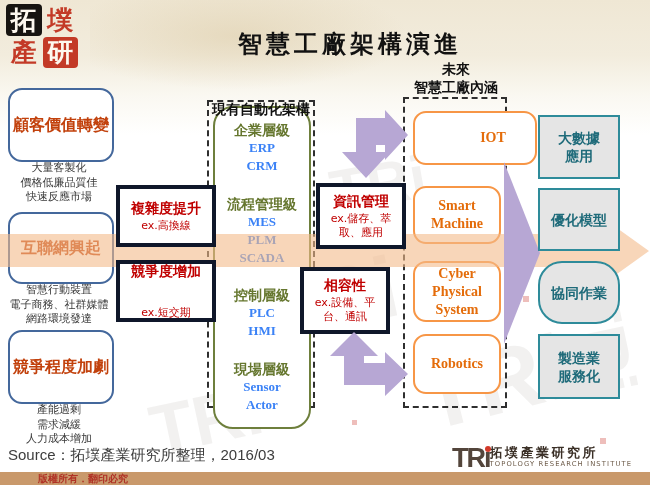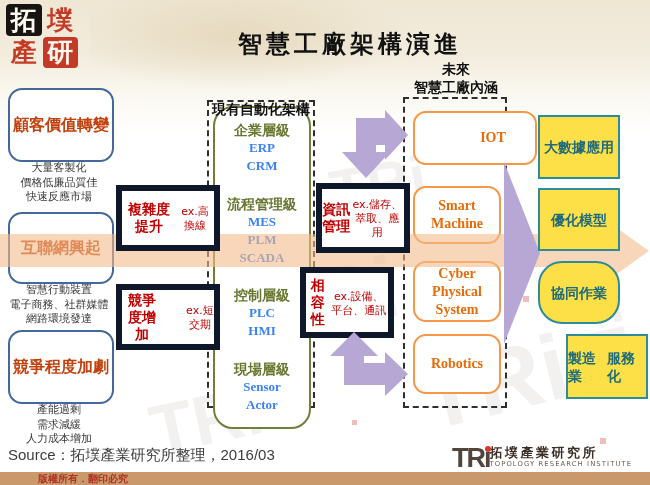--- a/index.html
+++ b/index.html
@@ -22,38 +22,38 @@
   .seal .plain{color:#c33a27;background:transparent;}
   .title{left:150px;top:28px;width:400px;text-align:center;font-size:24px;font-weight:bold;color:#111;
     letter-spacing:4px;z-index:4;font-family:"DejaVu Serif","DejaVu Sans",serif;}
   .colhdr{position:absolute;font-size:14px;font-weight:bold;color:#111;text-align:center;z-index:4;line-height:18px;}
   
   .bluebox{position:absolute;left:8px;width:102px;border:2px solid #44689c;border-radius:14px;background:#fff;
     display:flex;align-items:center;justify-content:center;z-index:2;}
   .bluebox span{font-size:16px;font-weight:bold;color:#c2410c;}
   .note{position:absolute;left:2px;width:114px;text-align:center;font-size:11px;line-height:14.5px;color:#3a3a3a;z-index:2;}
   
-  .redbox{position:absolute;background:#fff;border:6px solid #0f172a;text-align:center;z-index:6;
-    display:flex;flex-direction:row;align-items:center;justify-content:center;}
+  .redbox{position:absolute;background:#fff;border:4px solid #0f172a;text-align:center;z-index:6;
+    display:flex;flex-direction:column;align-items:center;justify-content:center;}
   .redbox .rt{font-size:14px;font-weight:bold;color:#c00000;line-height:17px;}
   .redbox .rex{font-size:11px;color:#c00000;line-height:14px;margin-top:2px;}
   
   .dashed{position:absolute;border:2px dashed #2f2f2f;background:transparent;z-index:2;}
   .greenbox{position:absolute;left:213px;top:106px;width:94px;height:293px;border:2px solid #6e7f3c;border-radius:20px;
     background:#fff;z-index:3;display:flex;flex-direction:column;align-items:center;justify-content:space-between;padding:13px 0;}
   .glayer{display:flex;flex-direction:column;align-items:center;}
   .gname{font-size:14px;font-weight:bold;color:#66772f;line-height:18px;white-space:nowrap;}
   .gitem{font-size:13px;font-weight:bold;color:#3b82f6;line-height:18px;font-family:"Liberation Serif",serif;}
   
   .orangebox{position:absolute;left:413px;width:84px;border:2px solid #f79646;border-radius:13px;background:#fff;z-index:3;
     display:flex;align-items:center;justify-content:center;text-align:center;}
   .orangebox span{font-size:14px;font-weight:bold;color:#e46c0a;font-family:"Liberation Serif",serif;line-height:18px;}
   
-  .teal{position:absolute;left:538px;width:78px;border:2px solid #2e8b9a;background:#fde047;z-index:10;
-    display:flex;align-items:center;justify-content:center;}
+  .teal{position:absolute;left:538px;width:78px;border:2px solid #2e8b9a;background:#e5e5e5;z-index:10;
+    display:flex;flex-direction:column;align-items:center;justify-content:center;}
   .teal span{font-size:14px;font-weight:bold;color:#1f6b7a;line-height:18px;}
   svg.layer{position:absolute;left:0;top:0;z-index:5;pointer-events:none;}
   svg.layer.arrows{z-index:8;}
   .source{left:8px;top:446px;font-size:15px;color:#3d3d3d;z-index:11;font-family:"Liberation Sans","DejaVu Sans",sans-serif;}
   .footbar{left:0;bottom:0;width:650px;height:13px;background:#c9996b;z-index:12;}
   .copyright{left:38px;top:472px;font-size:10px;font-weight:bold;color:#b03226;z-index:13;}
   .trilogo{left:452px;top:445px;z-index:13;display:flex;align-items:flex-start;}
   .tri-letters{font-family:"Liberation Sans",sans-serif;font-weight:bold;font-size:27px;line-height:27px;color:#53453b;letter-spacing:-2px;}
   .tri-i{position:relative;display:inline-block;}
   .tri-dot{position:absolute;left:1px;top:1px;width:6px;height:6px;border-radius:50%;background:#d23a2a;}
@@ -114,21 +114,21 @@
 <div class="note" style="top:403px;">
   <div>產能過剩</div>
   <div>需求減緩</div>
   <div>人力成本增加</div>
 </div>
 
 <div class="redbox" style="left:116px;top:185px;width:92px;height:54px;">
   <div class="rt">複雜度提升</div>
   <div class="rex">ex.高換線</div>
 </div>
-<div class="redbox" style="left:116px;top:284px;width:92px;height:54px;gap:24px;">
+<div class="redbox" style="left:116px;top:260px;width:92px;height:54px;gap:24px;">
   <div class="rt">競爭度增加</div>
   <div class="rex">ex.短交期</div>
 </div>
 
 <div class="dashed" style="left:207px;top:100px;width:104px;height:304px;"></div>
 <div class="greenbox">
   <div class="glayer">
     <span class="gname">企業層級</span>
     <span class="gitem">ERP</span>
     <span class="gitem">CRM</span>
@@ -187,21 +187,21 @@
 <div class="teal" style="top:115px;height:60px;">
   <span>大數據</span>
   <span>應用</span>
 </div>
 <div class="teal" style="top:188px;height:59px;">
   <span>優化模型</span>
 </div>
 <div class="teal" style="top:261px;height:59px;border-radius:24px;">
   <span>協同作業</span>
 </div>
-<div class="teal" style="top:334px;height:61px;margin-left:28px;">
+<div class="teal" style="top:334px;height:61px;">
   <span>製造業</span>
   <span>服務化</span>
 </div>
 
 <div class="abs source">Source：拓墣產業研究所整理，2016/03</div>
 <div class="abs footbar"></div>
 <div class="abs copyright">版權所有．翻印必究</div>
 
 <div class="abs trilogo">
   <div class="tri-letters"><span>TR</span><span class="tri-i"><span>ı</span><span class="tri-dot"></span></span></div>

